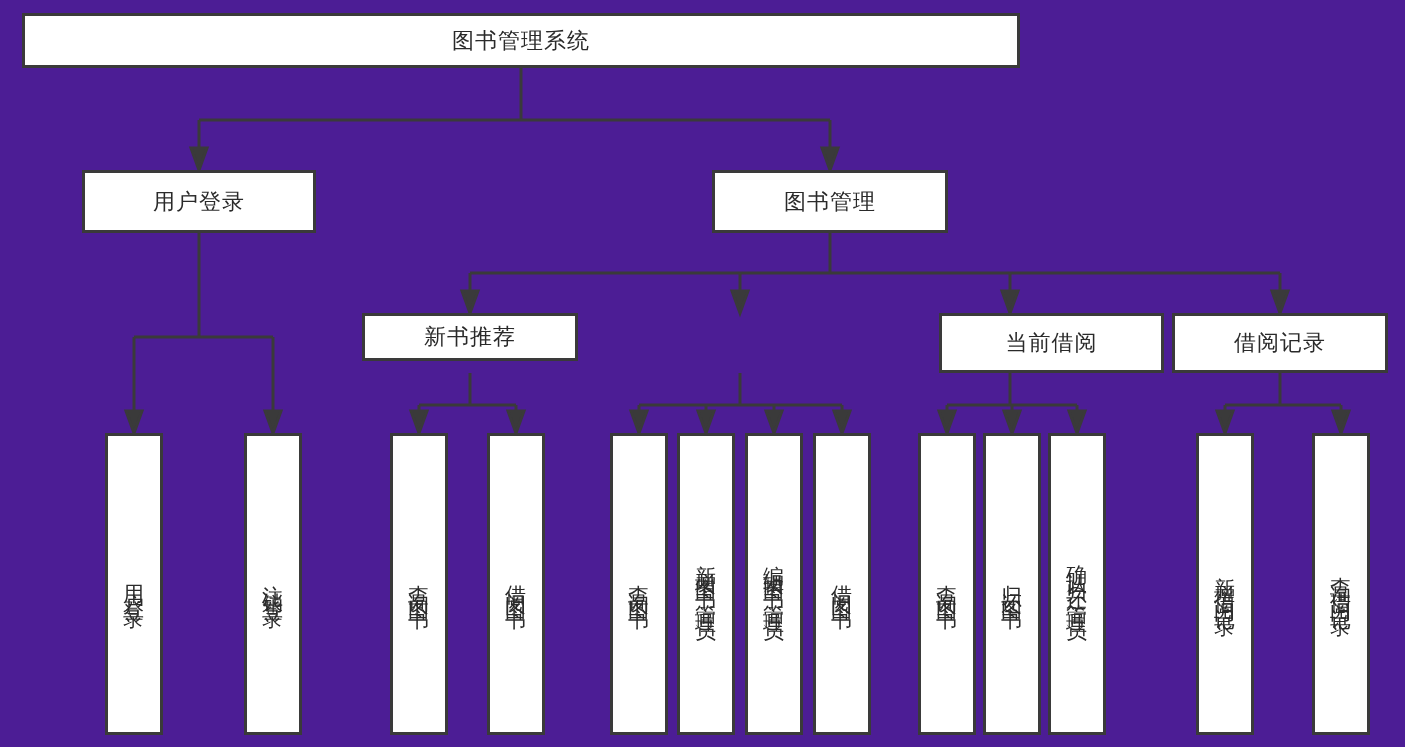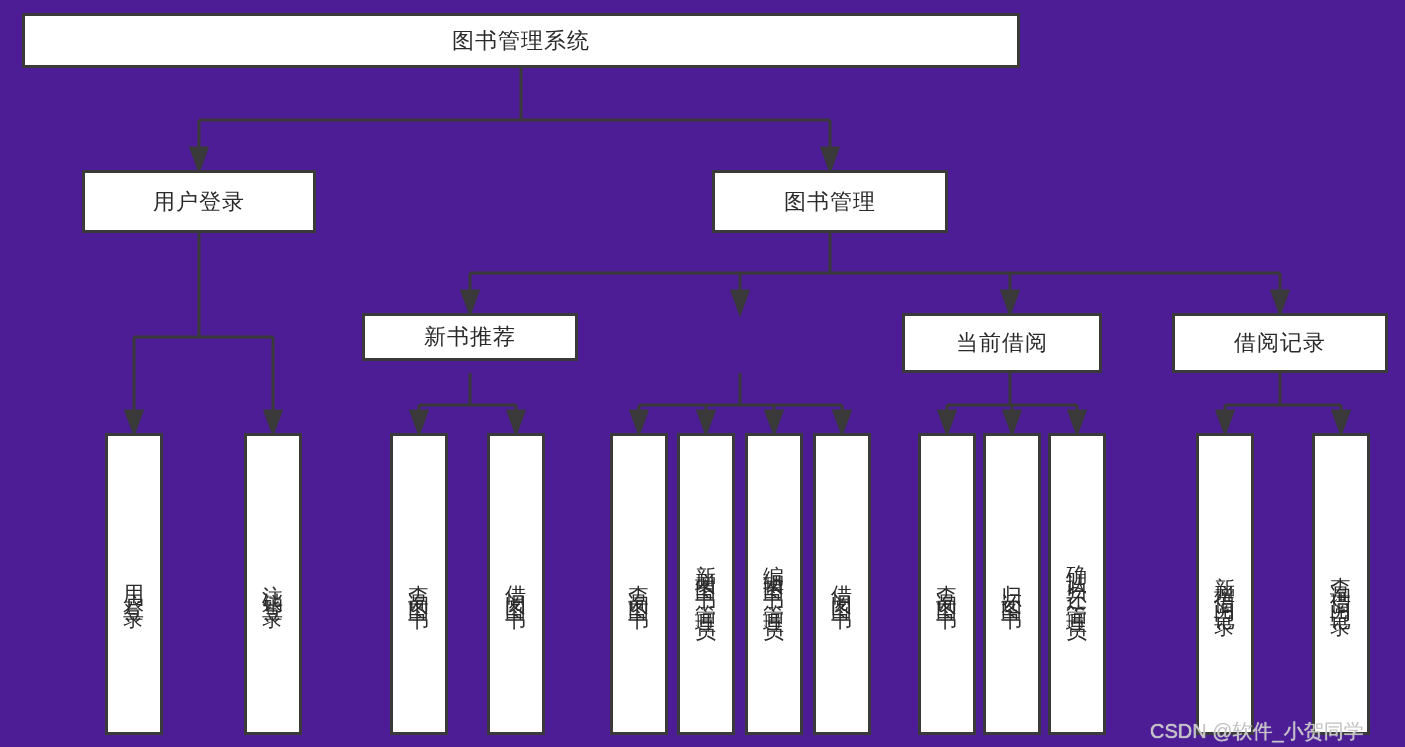--- a/index.html
+++ b/index.html
@@ -125,21 +125,21 @@
       </g>
     </g>
   </svg>
 
   <div class="node h" style="left:22px;top:13px;width:998px;height:55px;">图书管理系统</div>
 
   <div class="node h" style="left:82px;top:170px;width:234px;height:63px;">用户登录</div>
   <div class="node h" style="left:712px;top:170px;width:236px;height:63px;">图书管理</div>
 
   <div class="node h" style="left:362px;top:313px;width:216px;height:48px;">新书推荐</div>
-  <div class="node h" style="left:902px;top:313px;width:200px;height:60px;">当前借阅</div>
+  <div class="node h" style="left:939px;top:313px;width:225px;height:60px;">当前借阅</div>
   <div class="node h" style="left:1172px;top:313px;width:216px;height:60px;">借阅记录</div>
 
   <div class="node v" style="left:105px;top:433px;width:58px;height:302px;">
     <span>用户登录</span>
   </div>
   <div class="node v" style="left:244px;top:433px;width:58px;height:302px;">
     <span>注销登录</span>
   </div>
 
   <div class="node v" style="left:390px;top:433px;width:58px;height:302px;">
@@ -172,15 +172,14 @@
     <span>确认归还（管理员）</span>
   </div>
 
   <div class="node v" style="left:1196px;top:433px;width:58px;height:302px;">
     <span>新增借阅记录</span>
   </div>
   <div class="node v" style="left:1312px;top:433px;width:58px;height:302px;">
     <span>查询借阅记录</span>
   </div>
 
-  <div class="watermark">CSDN @软件_小贺同学</div>
 
 </div>
 
 </body></html>

